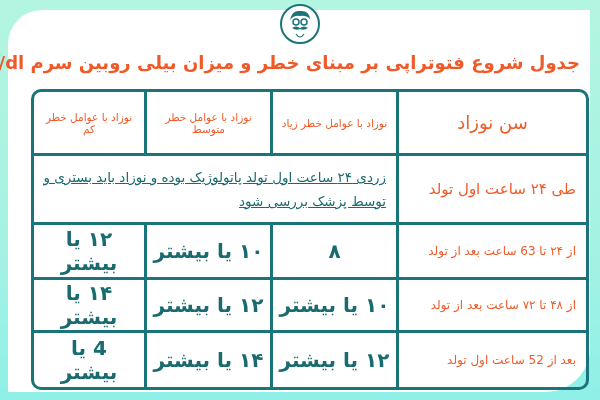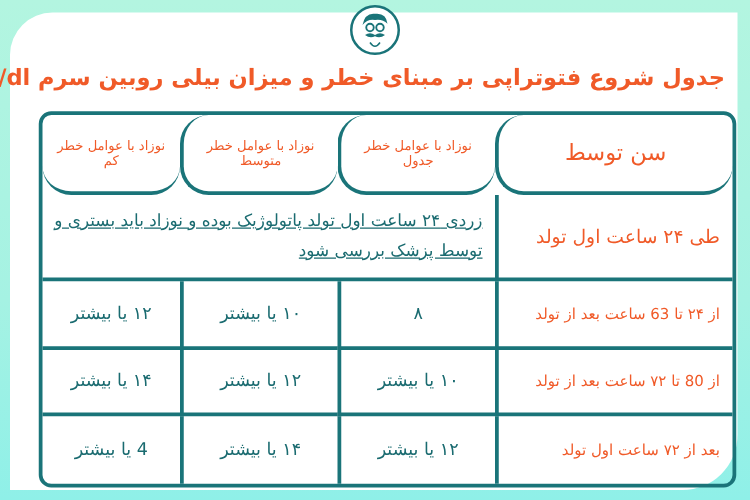--- a/index.html
+++ b/index.html
@@ -26,27 +26,27 @@
   }
   table.grid {
     position:absolute; left:31px; top:89px; width:552px; height:268px;
     border-collapse:separate; border-spacing:0;
     border:3px solid #1a7479; border-radius:10px;
     direction:rtl; table-layout:fixed;
   }
   table.grid td {
     border-left:3px solid #1a7479; border-bottom:3px solid #1a7479;
     text-align:center; vertical-align:middle; padding:0 6px;
-    color:#1a6b70; font-weight:normal; font-size:14px;
+    color:#1a6b70; font-weight:bold; font-size:20px;
   }
   table.grid tr td:last-child { border-left:none; }
   table.grid tr:last-child td { border-bottom:none; }
   .age { color:#f05a28 !important; text-align:right !important; font-weight:normal !important; font-size:12px !important; line-height:20px; padding-right:10px !important; }
   .age.big { font-size:15px !important; line-height:24px; }
-  .hdr { color:#f05a28 !important; font-weight:normal !important; font-size:10.5px !important;border-radius:23px; }
+  .hdr { color:#f05a28 !important; font-weight:normal !important; font-size:10.5px !important; }
   .hdr.main { font-size:18px !important; }
   .note { text-align:right !important; font-weight:normal !important; font-size:13.5px !important; line-height:24px; padding-right:10px !important;text-decoration:underline; }
 </style>
 </head>
 <body>
 
 <div class="card"></div>
 
 <div class="logo">
   <svg width="36" height="36" viewBox="0 0 36 36">
@@ -63,41 +63,41 @@
 
 <table class="grid">
   <colgroup>
     <col style="width:190px">
       <col style="width:126px">
       <col style="width:126px">
       <col style="width:110px">
   </colgroup>
   <tbody>
       <tr style="height:64px">
-    <td class="hdr main">سن توسط</td>
-    <td class="hdr">نوزاد با عوامل خطر جدول</td>
+    <td class="hdr main">سن نوزاد</td>
+    <td class="hdr">نوزاد با عوامل خطر زیاد</td>
     <td class="hdr">نوزاد با عوامل خطر متوسط</td>
     <td class="hdr">نوزاد با عوامل خطر کم</td>
   </tr>
   <tr style="height:69px">
     <td class="age big">طی ۲۴ ساعت اول تولد</td>
     <td class="note" colspan="3">زردی ۲۴ ساعت اول تولد پاتولوژیک بوده و نوزاد باید بستری و توسط پزشک بررسی شود</td>
   </tr>
   <tr style="height:55px">
     <td class="age">از ۲۴ تا 63 ساعت بعد از تولد</td>
     <td>۸</td>
     <td>۱۰ یا بیشتر</td>
     <td>۱۲ یا بیشتر</td>
   </tr>
   <tr style="height:53px">
-    <td class="age">از 80 تا ۷۲ ساعت بعد از تولد</td>
+    <td class="age">از ۴۸ تا ۷۲ ساعت بعد از تولد</td>
     <td>۱۰ یا بیشتر</td>
     <td>۱۲ یا بیشتر</td>
     <td>۱۴ یا بیشتر</td>
   </tr>
   <tr style="height:54px">
-    <td class="age">بعد از ۷۲ ساعت اول تولد</td>
+    <td class="age">بعد از 52 ساعت اول تولد</td>
     <td>۱۲ یا بیشتر</td>
     <td>۱۴ یا بیشتر</td>
     <td>4 یا بیشتر</td>
   </tr>
 </tbody>
   </table>
 
 </body></html>

